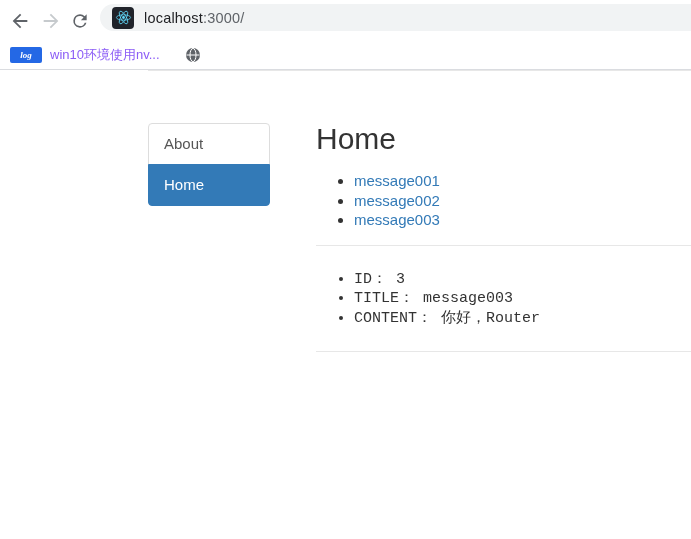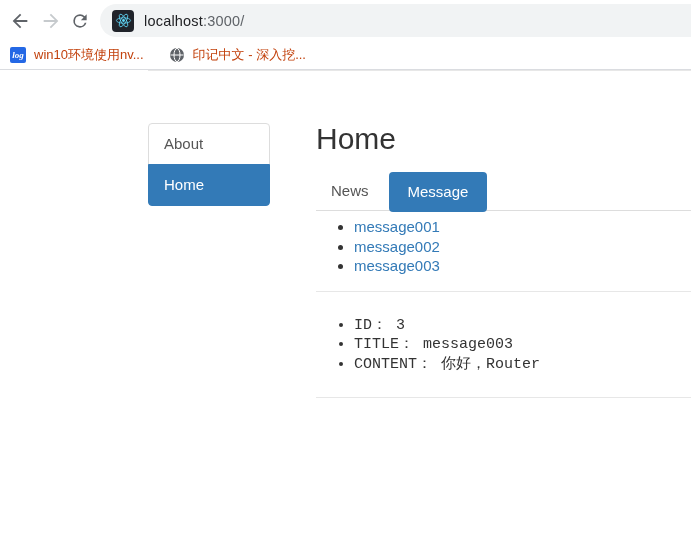--- a/index.html
+++ b/index.html
@@ -6,33 +6,33 @@
   html,body { width:691px; height:539px; background:#fff; overflow:hidden;
               font-family:"Liberation Sans","DejaVu Sans",sans-serif; }
 
   
   .toolbar { position:relative; height:40px; background:#fff; }
   .nav-btn { position:absolute; top:9px; width:24px; height:24px; display:flex;
              align-items:center; justify-content:center; }
   .btn-back    { left:8px;  }
   .btn-forward { left:39px; }
   .btn-reload  { left:68px; }
-  .address-bar { position:absolute; left:100px; right:0; top:4px; height:33px;
+  .address-bar { position:absolute; left:100px; right:0; top:4px; height:27px;
                  background:#f1f3f4; border-radius:17px 0 0 17px;
                  display:flex; align-items:center; }
   .favicon-box { width:22px; height:22px; margin-left:12px; background:#20232a;
                  border-radius:4px; display:flex; align-items:center; justify-content:center; }
   .url { margin-left:10px; font-size:14.5px; color:#202124; letter-spacing:.2px; }
   .url .muted { color:#5f6368; }
 
   .bookmarks-bar { height:30px; background:#fff; border-bottom:1px solid #dadce0;
                    display:flex; align-items:center; padding-left:10px; }
   .bookmark { display:flex; align-items:center; margin-right:25px; cursor:default; }
-  .bookmark .bm-label { margin-left:8px; font-size:13px; color:#c2410c; white-space:nowrap; }
-  .log-icon { width:16px; height:16px; background:#2468e5; border-radius:2px; color:#fff;
+  .bookmark .bm-label { margin-left:8px; font-size:13px; color:#8b5cf6; white-space:nowrap; }
+  .log-icon { width:32px; height:16px; background:#2468e5; border-radius:2px; color:#fff;
               font-family:"Liberation Serif",serif; font-style:italic; font-weight:bold;
               font-size:9px; display:flex; align-items:center; justify-content:center; }
 
   
   .page { padding-left:148px; }
   .site-title { font-size:30px; font-weight:500; color:#333; margin:40px 0 18px;
                 line-height:1.1; }
   hr.rule { border:0; border-top:1px solid #e7e7e7; }
   .row { display:flex; margin-top:21px; }
 
@@ -105,40 +105,35 @@
   <div class="bookmark">
     <span style="display:flex;">
       <svg viewBox="0 0 16 16" width="16" height="16">
         <circle cx="8" cy="8" r="7" fill="#5f6368"></circle>
         <g stroke="#fff" stroke-width="1" fill="none">
           <ellipse cx="8" cy="8" rx="3" ry="6.6"></ellipse>
           <line x1="1.4" y1="8" x2="14.6" y2="8"></line>
         </g>
       </svg>
     </span>
-    <span class="bm-label">印记中文 - 深入挖...</span>
   </div>
 </div>
 
 <div class="page">
   <hr class="rule">
 
   <div class="row">
     <div class="list-group">
       <a class="list-group-item first">About</a>
       <a class="list-group-item active">Home</a>
     </div>
 
     <div class="main" style="margin-left:46px;">
       <h2 class="home-heading">Home</h2>
 
-      <div class="tabs">
-        <a class="tab-news">News</a>
-        <a class="tab-message">Message</a>
-      </div>
 
       <ul class="msg-list">
         <li><a>message001</a></li>
         <li><a>message002</a></li>
         <li><a>message003</a></li>
       </ul>
 
       <hr class="rule">
 
       <ul class="detail-list">

